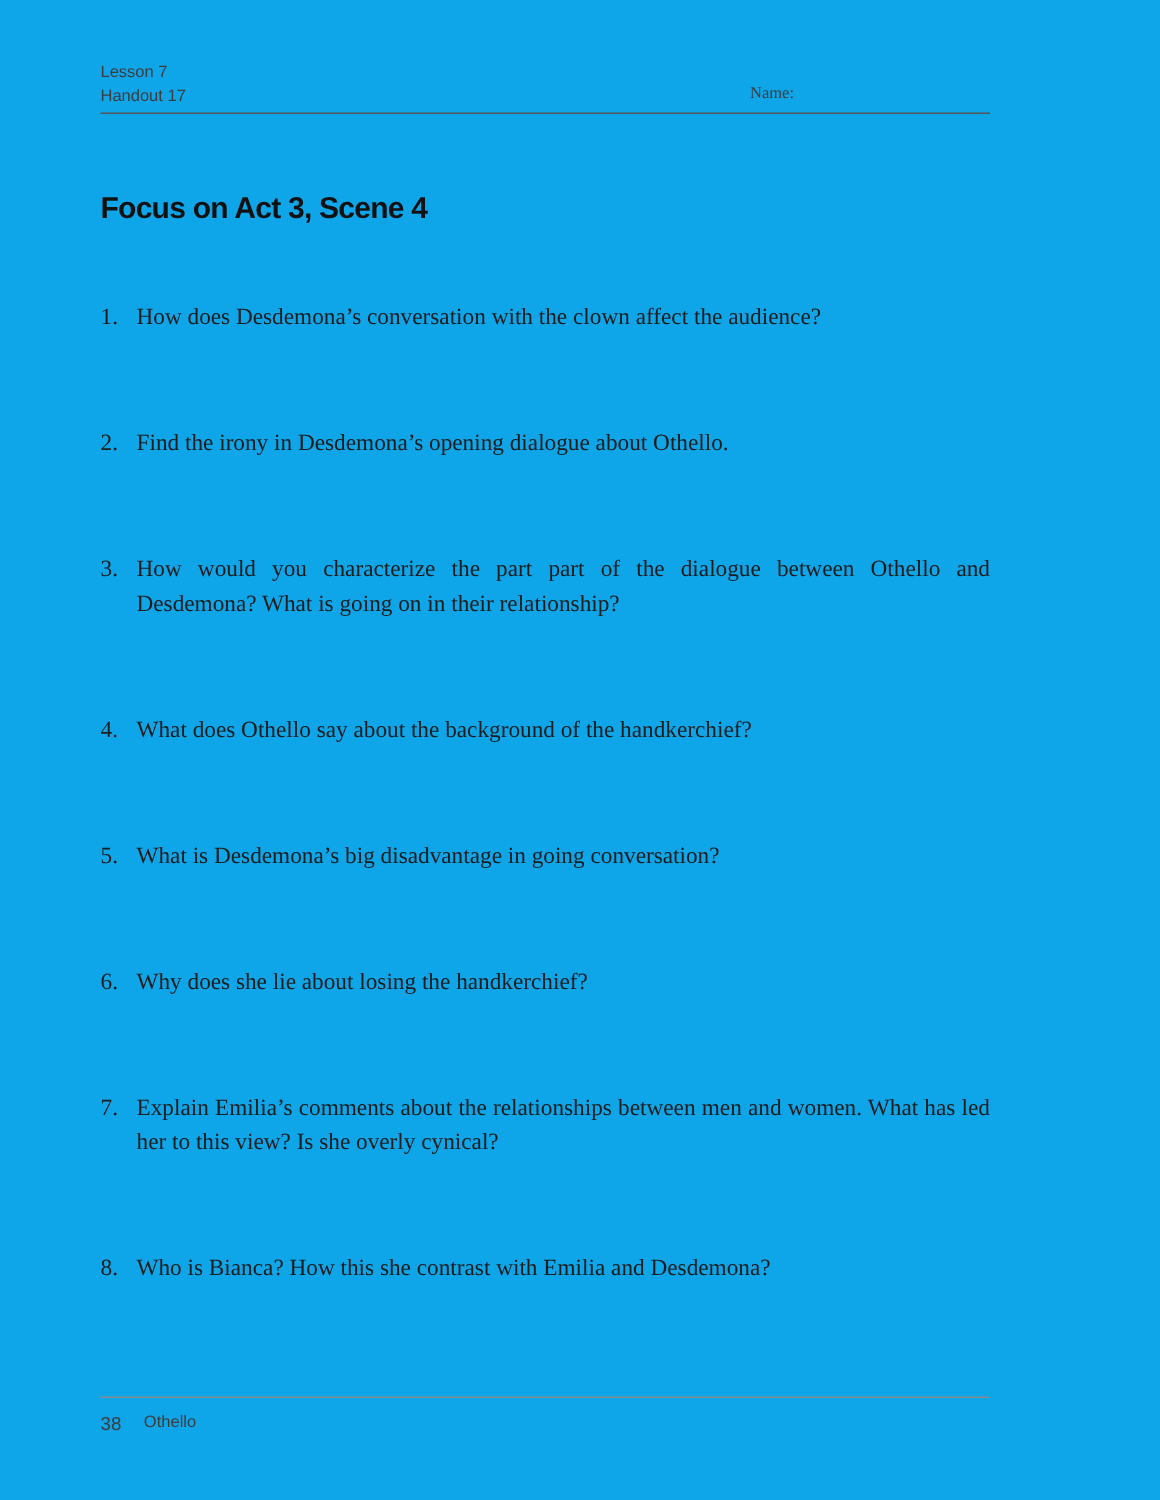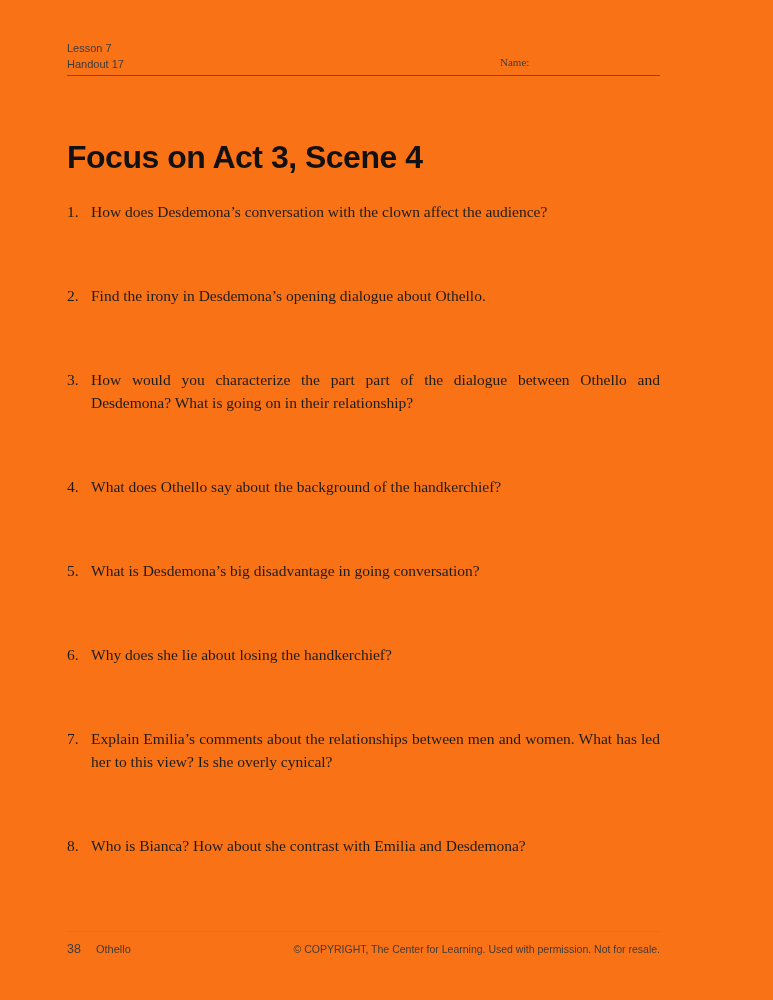--- a/index.html
+++ b/index.html
@@ -4,21 +4,21 @@
 <style>
   html, body {
     margin: 0;
     padding: 0;
     background: #ffffff;
   }
   .page {
     position: relative;
     width: 773px;
     height: 1000px;
-    background: #f97316;
+    background: #0ea5e9;
     overflow: hidden;
     color: #1c1c1c;
   }
 
   
   .header-left {
     position: absolute;
     top: 40px;
     left: 67px;
     font-family: "Liberation Sans", sans-serif;
@@ -40,26 +40,26 @@
     left: 67px;
     width: 593px;
     border: none;
     border-top: 1.5px solid #555555;
     margin: 0;
   }
 
   
   .page-title {
     position: absolute;
-    top: 139px;
+    top: 128px;
     left: 67px;
     margin: 0;
     font-family: "Liberation Sans", sans-serif;
     font-weight: bold;
-    font-size: 32px;
+    font-size: 20px;
     letter-spacing: -0.5px;
     color: #111111;
   }
   .directions {
     position: absolute;
     top: 167px;
     left: 67px;
     width: 593px;
     margin: 0;
     font-family: "Liberation Serif", serif;
@@ -106,21 +106,21 @@
     border: none;
     border-top: 1px solid #8a8a8a;
     margin: 0;
   }
   .footer-row {
     position: absolute;
     top: 942px;
     left: 67px;
     width: 593px;
     display: flex;
-    align-items: center;
+    align-items: flex-start;
     font-family: "Liberation Sans", sans-serif;
     color: #3c3c3c;
   }
   .footer-page-number {
     font-size: 12.5px;
     margin-right: 15px;
   }
   .footer-book-title {
     font-size: 11px;
   }
@@ -170,25 +170,24 @@
     <li class="question-item">
       <span class="question-number">6.</span>
       <span class="question-text">Why does she lie about losing the handkerchief?</span>
     </li>
     <li class="question-item">
       <span class="question-number">7.</span>
       <span class="question-text">Explain Emilia’s comments about the relationships between men and women. What has led her to this view? Is she overly cynical?</span>
     </li>
     <li class="question-item">
       <span class="question-number">8.</span>
-      <span class="question-text">Who is Bianca? How about she contrast with Emilia and Desdemona?</span>
+      <span class="question-text">Who is Bianca? How this she contrast with Emilia and Desdemona?</span>
     </li>
   </ol>
 
   <hr class="footer-rule">
 
   <div class="footer-row">
     <span class="footer-page-number">38</span>
     <span class="footer-book-title">Othello</span>
-    <span class="footer-copyright">© COPYRIGHT, The Center for Learning. Used with permission. Not for resale.</span>
   </div>
 
 </div>
 
 </body></html>

